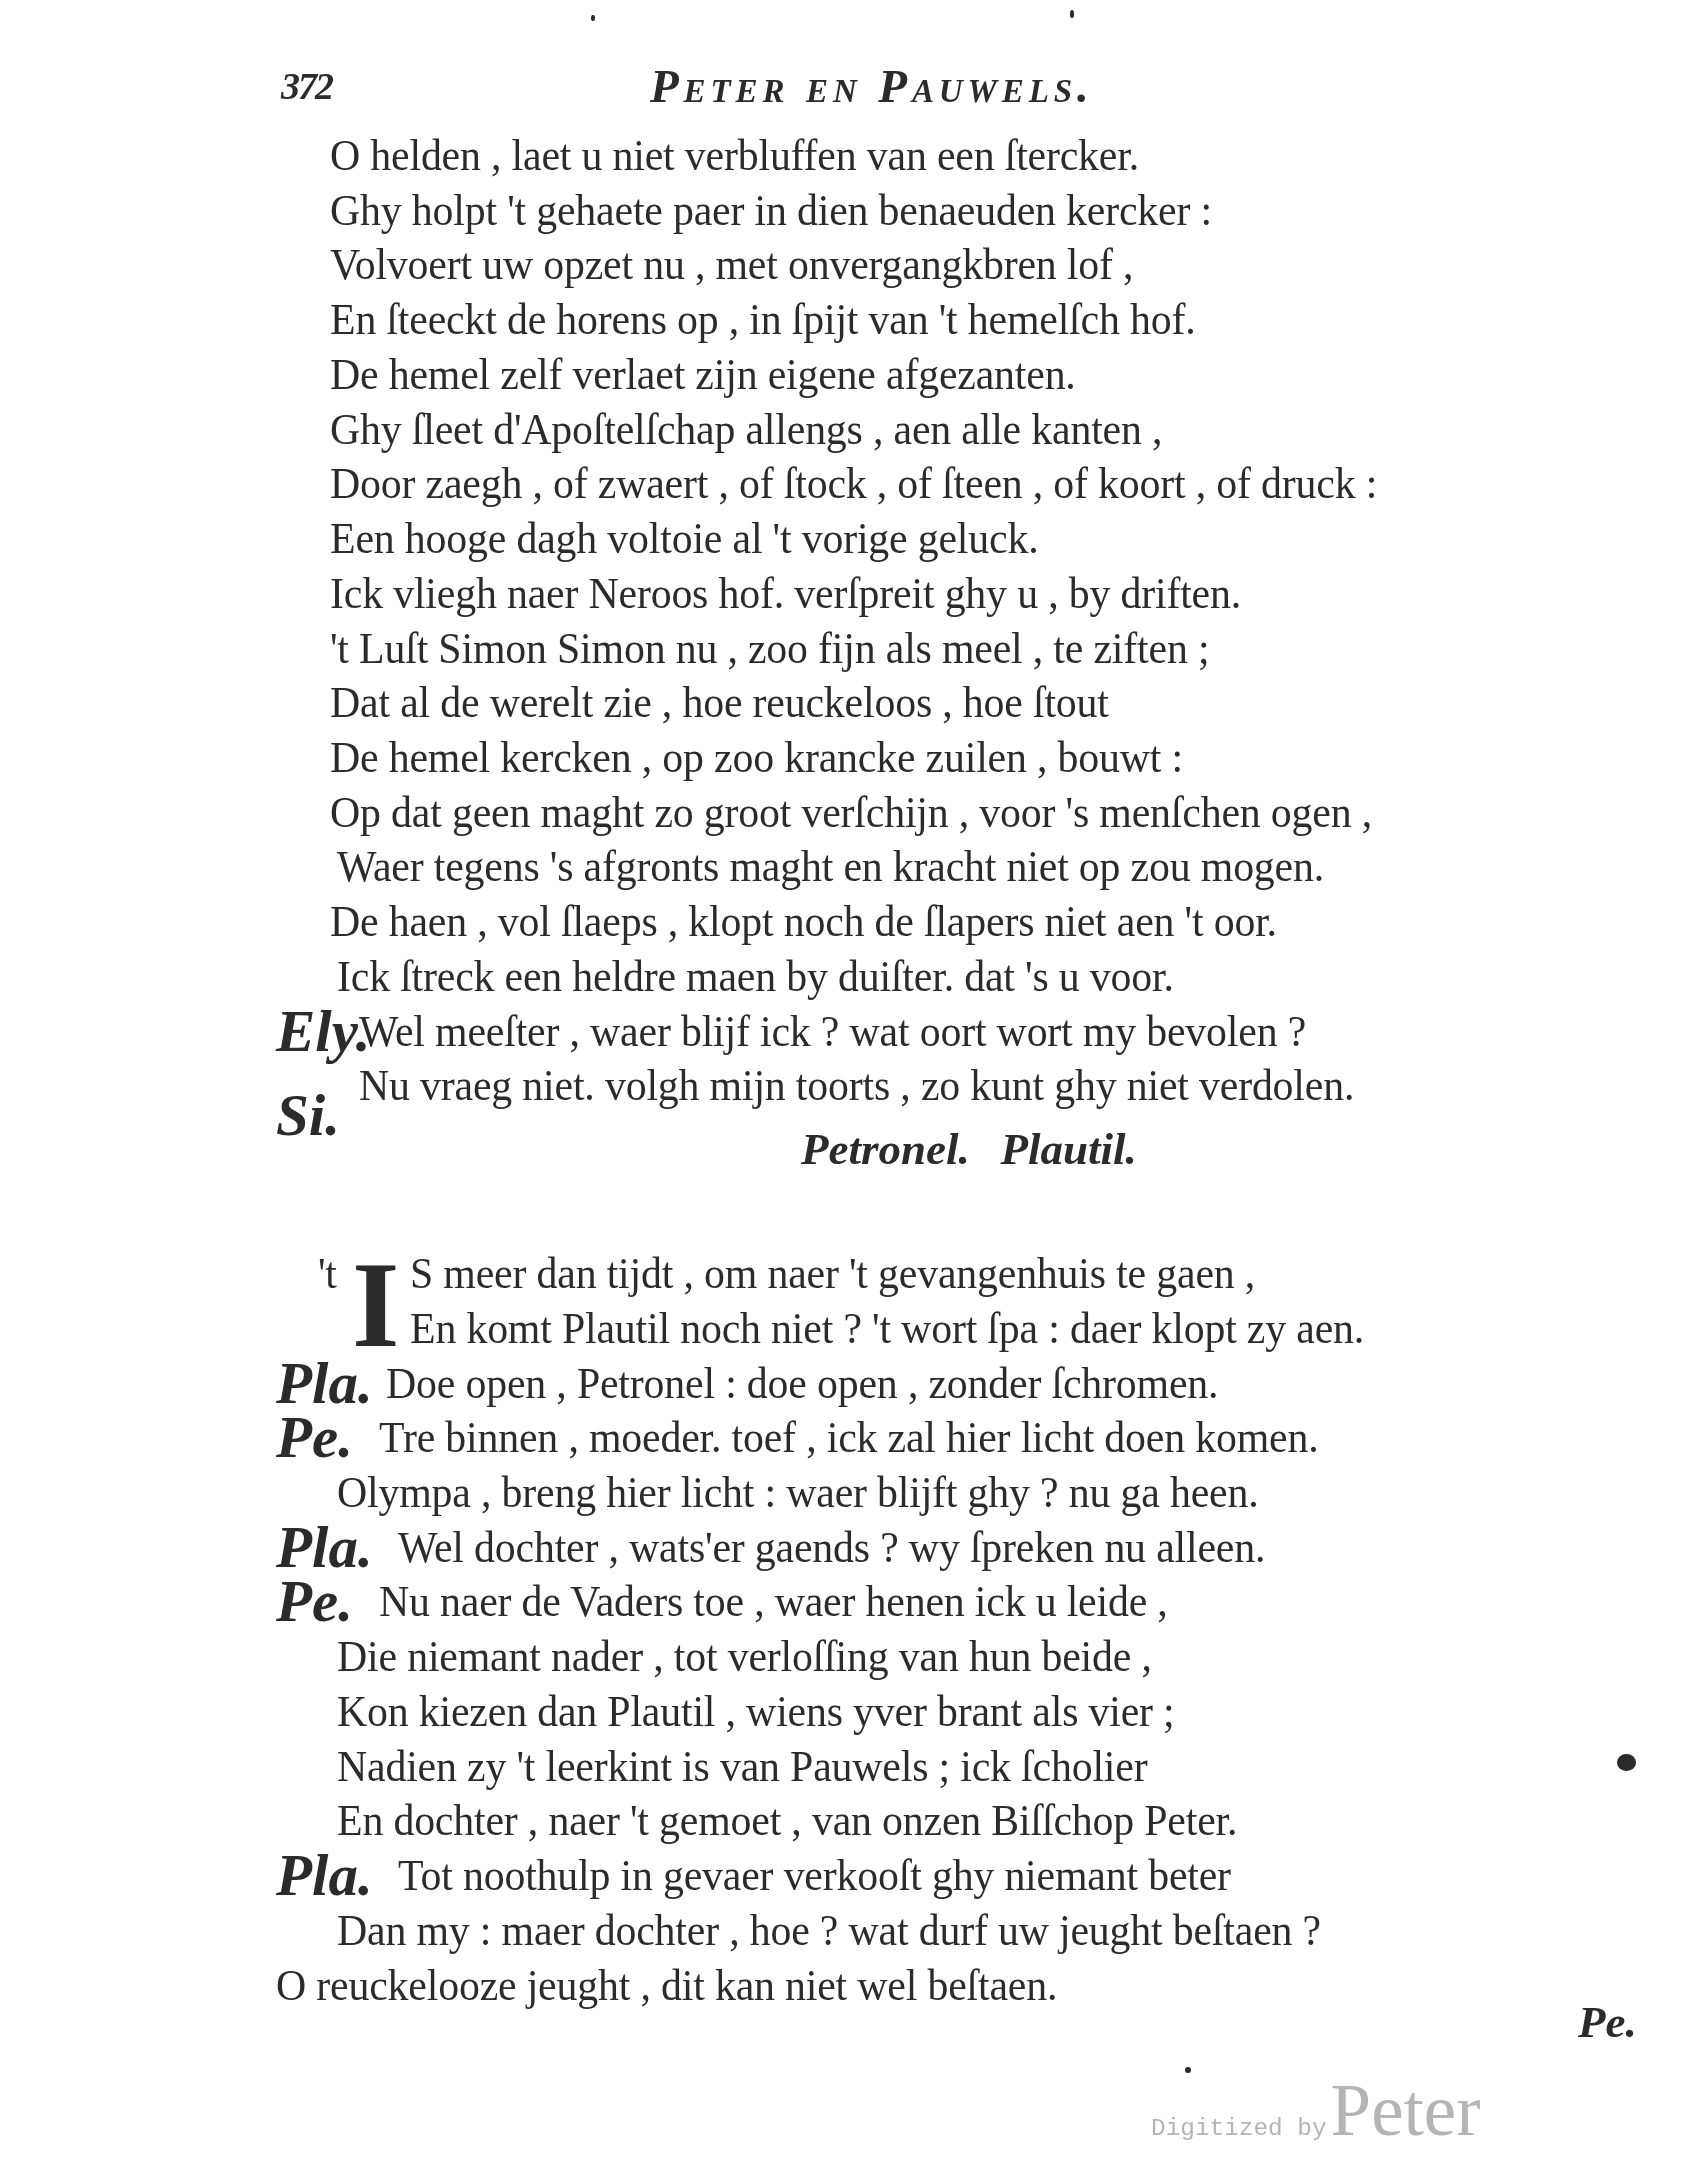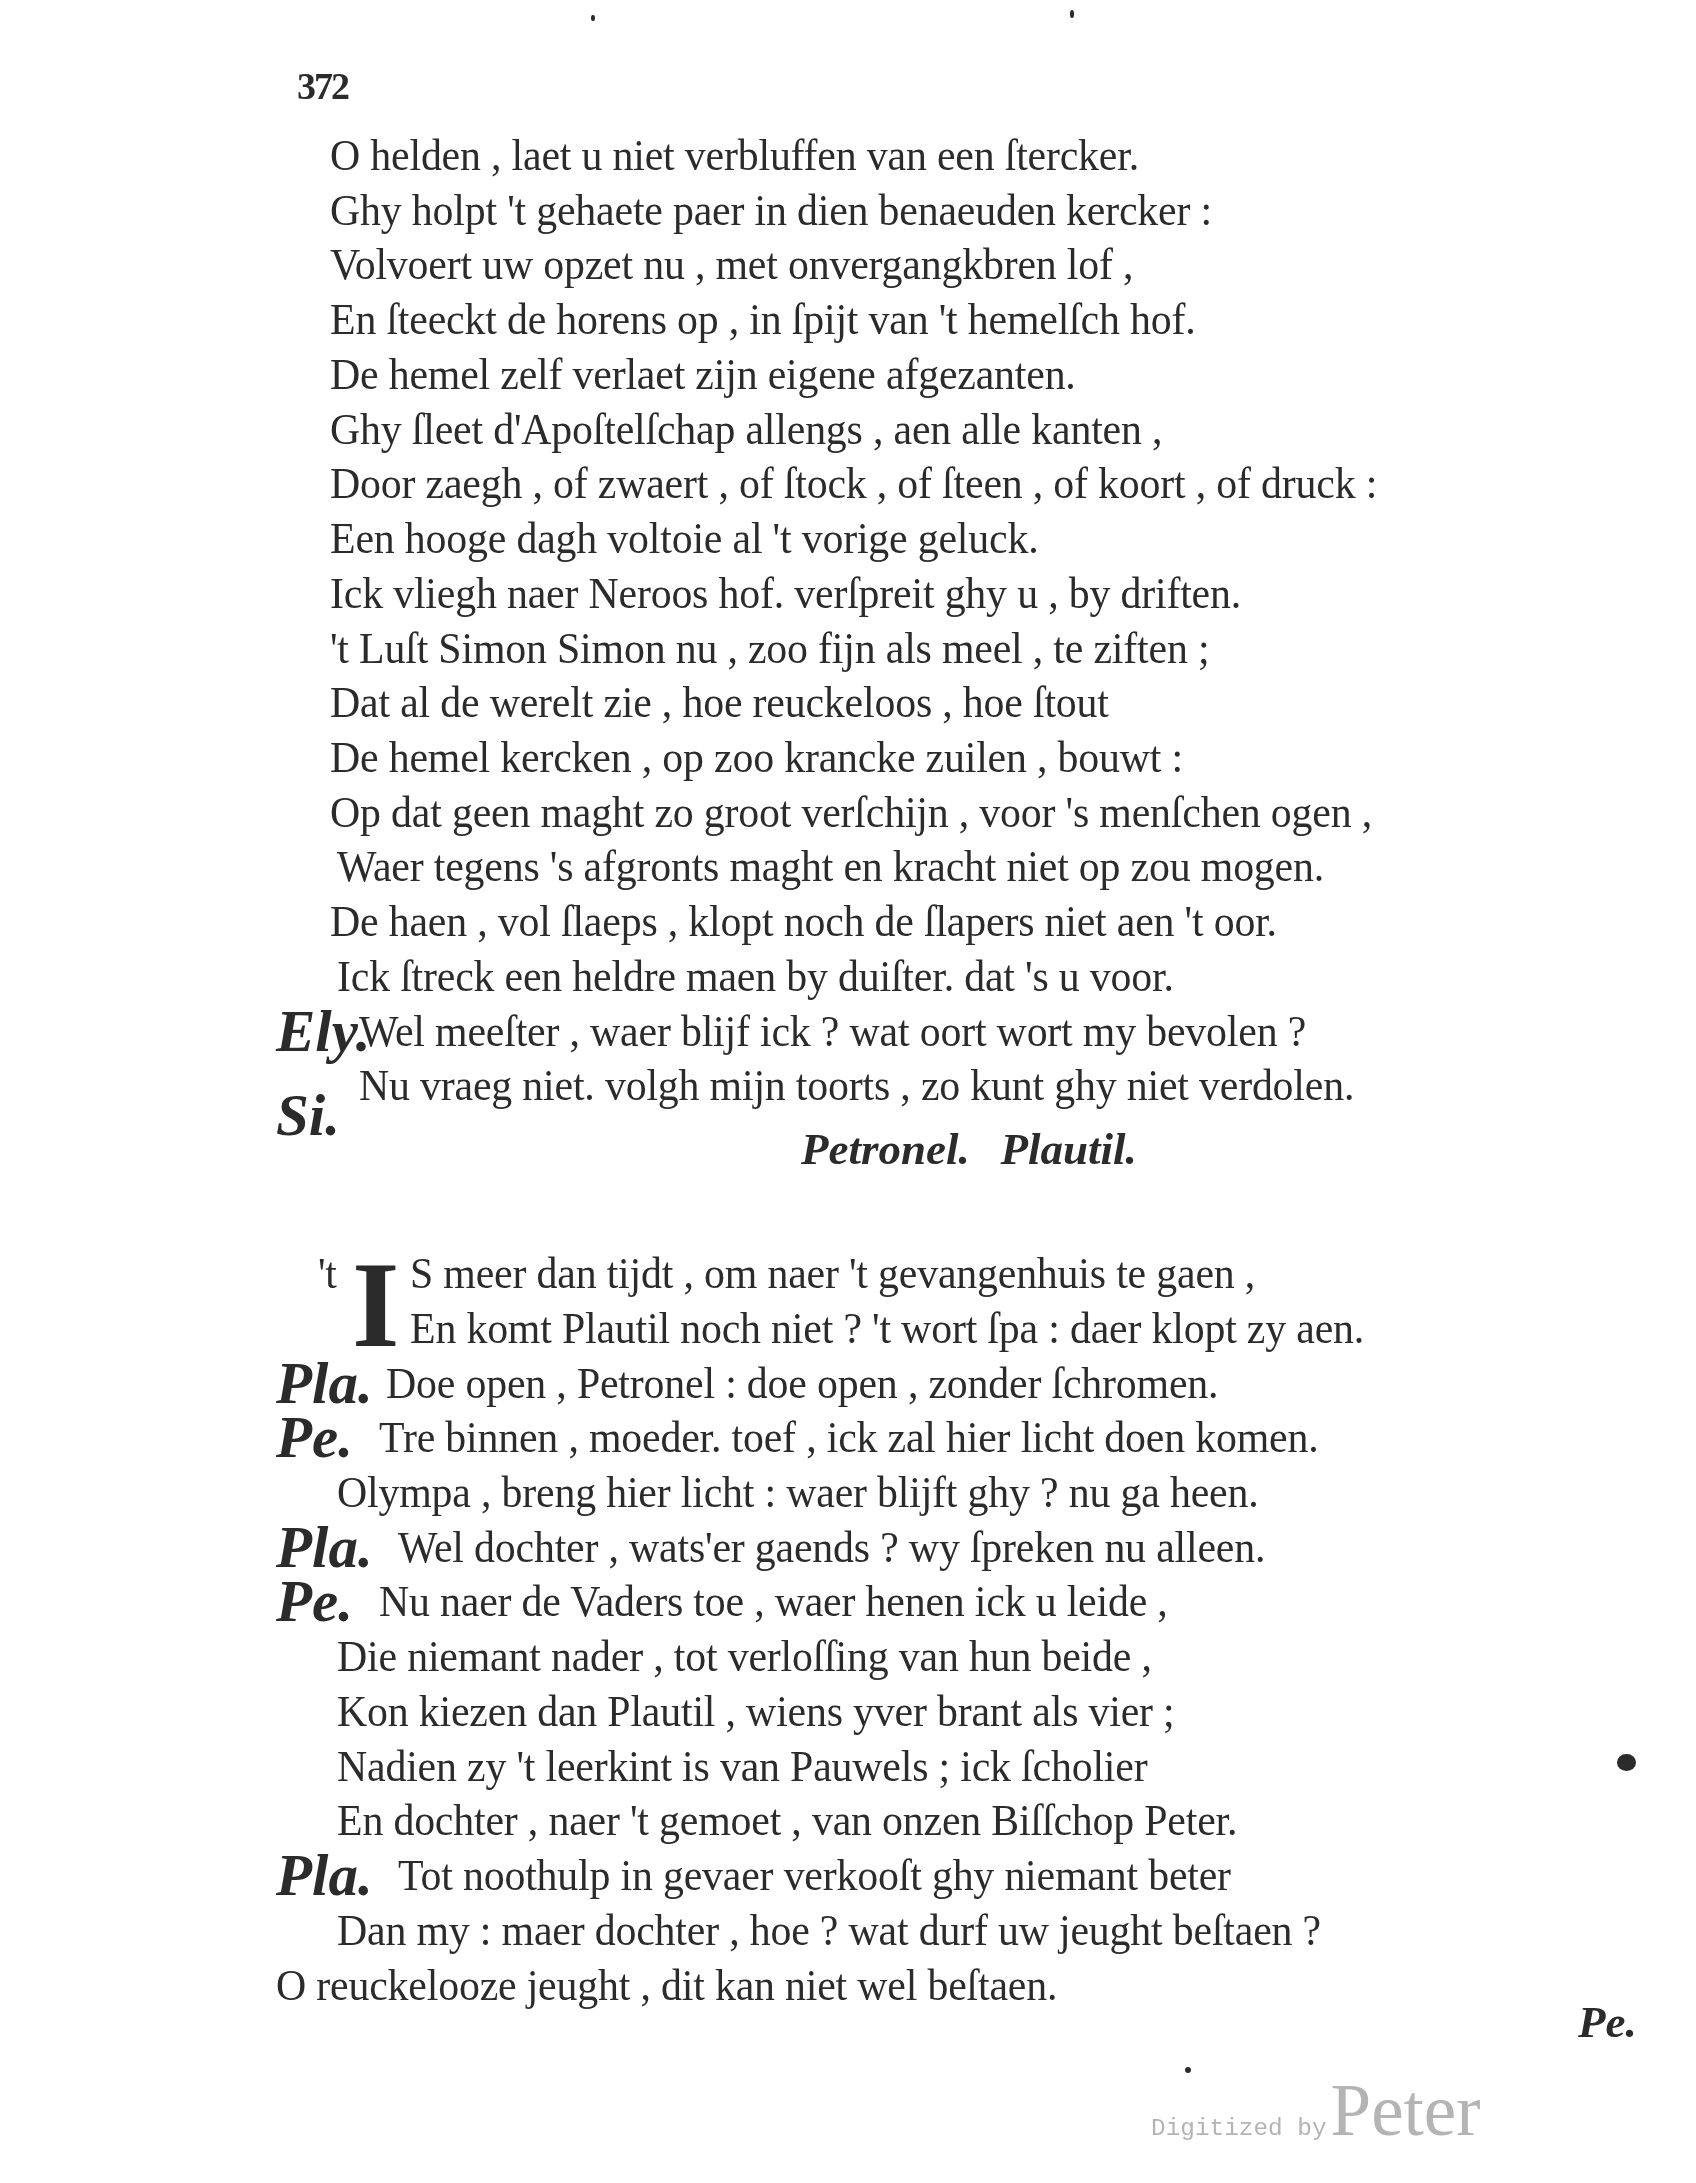--- a/index.html
+++ b/index.html
@@ -1,19 +1,19 @@
 <!DOCTYPE html>
 <html style="font-size:7.8px"><head>
 <meta charset="utf-8">
 <style>
   html, body { margin: 0; padding: 0; background: #ffffff; }
   body { width: 1697px; height: 2183px; position: relative; overflow: hidden;
          font-family: "Liberation Serif", "DejaVu Serif", serif; color: #2b2b2b; }
   .page { position: absolute; inset: 0; }
-  .running-head { position: absolute; top: 59px; left: 16px; width: 1593px; height: 54px; }
+  .running-head { position: absolute; top: 59px; left: 0; width: 1593px; height: 54px; font-style: italic; }
   .page-num { position: absolute; left: 281px; top: 4.9px; font-size: 38px; font-weight: bold; letter-spacing: -2px; }
   .head-title { position: absolute; left: 650px; top: 0px; font-size: 47px; font-weight: bold;
                 font-variant: small-caps; letter-spacing: 4.9px; white-space: nowrap; }
   .line { position: absolute; font-size: 45px; line-height: 54px; white-space: nowrap;
           letter-spacing: -0.2px; transform: scaleX(0.93); transform-origin: left center; }
   .speaker { position: absolute; font-size: 59px; line-height: 54px; font-style: italic; font-weight: bold;
              white-space: nowrap; }
   .scene-head { position: absolute; top: 1123px; left: 801px; font-size: 45px; font-style: italic;
                 font-weight: bold; white-space: nowrap; word-spacing: 19.5px; }
   .dropcap { position: absolute; left: 352px; top: 1244px; font-size: 122px; line-height: 122px; font-weight: bold; }
@@ -23,20 +23,21 @@
   .wm-big { font-family: "Liberation Serif", serif; font-size: 73px; margin-left: 3.9px; }
   .speck { position: absolute; background: #2b2b2b; border-radius: 50%; }
 </style>
 </head>
 <body>
 
 <div class="page">
 
   <div class="running-head">
     <span class="page-num">372</span>
+    <span class="head-title">Peter en Pauwels.</span>
   </div>
 
   <div>
     <div class="line" style="top:128px;left:330px">O helden ,  laet u niet verbluffen van een ſtercker.</div>
     <div class="line" style="top:183px;left:330px">Ghy holpt 't gehaete paer in dien benaeuden kercker :</div>
     <div class="line" style="top:237px;left:330px">Volvoert uw opzet nu ,  met onvergangkbren lof ,</div>
     <div class="line" style="top:292px;left:330px">En ſteeckt de horens op ,  in ſpijt van 't hemelſch hof.</div>
     <div class="line" style="top:347px;left:330px">De hemel zelf verlaet zijn eigene afgezanten.</div>
     <div class="line" style="top:402px;left:330px">Ghy ſleet d'Apoſtelſchap allengs ,  aen alle kanten ,</div>
     <div class="line" style="top:456px;left:330px">Door zaegh ,  of zwaert ,  of ſtock ,  of ſteen ,  of koort ,  of druck :</div>

